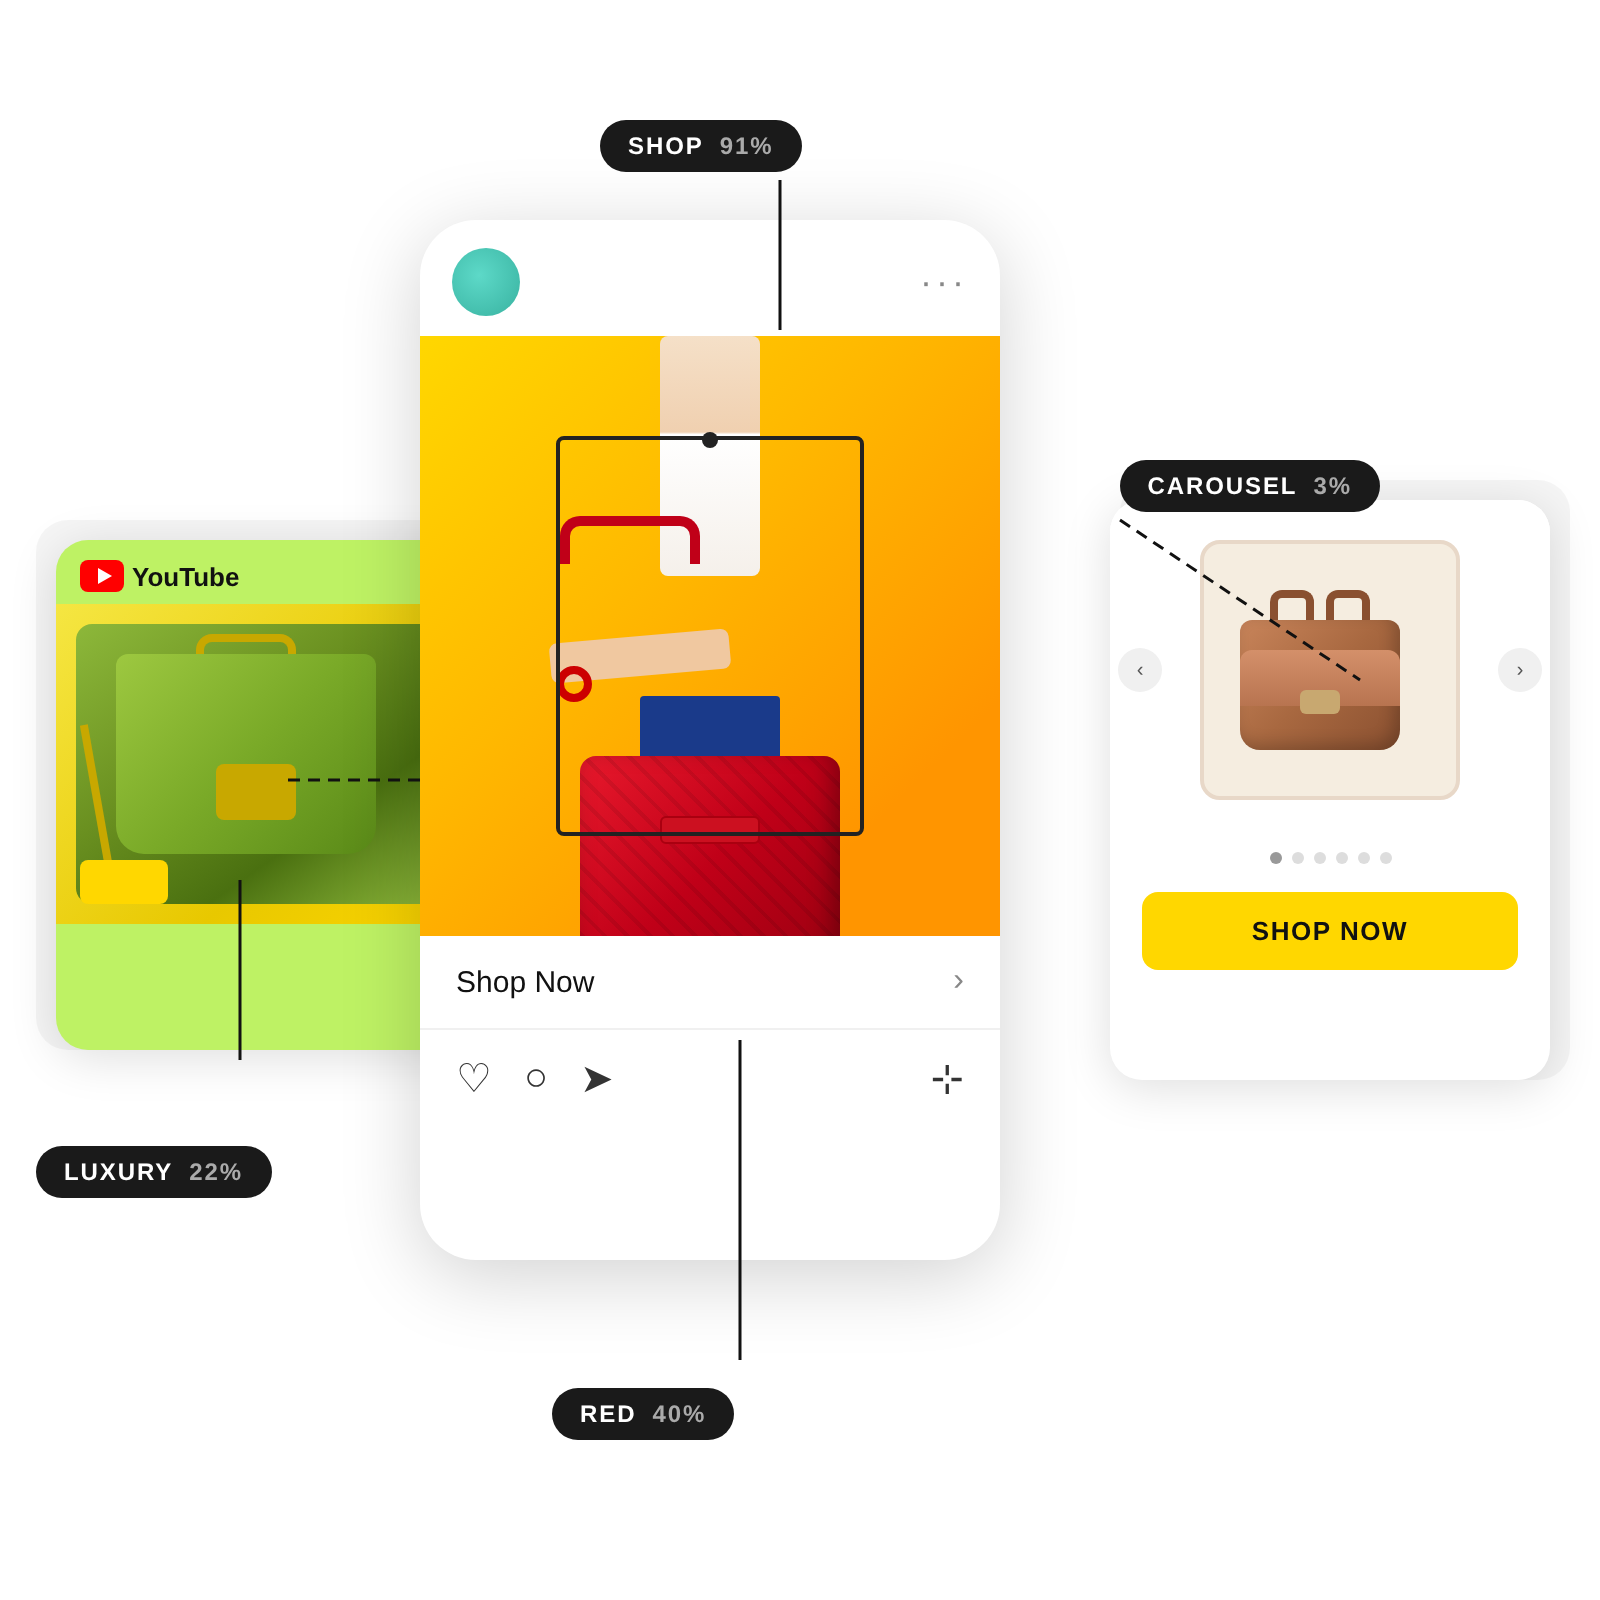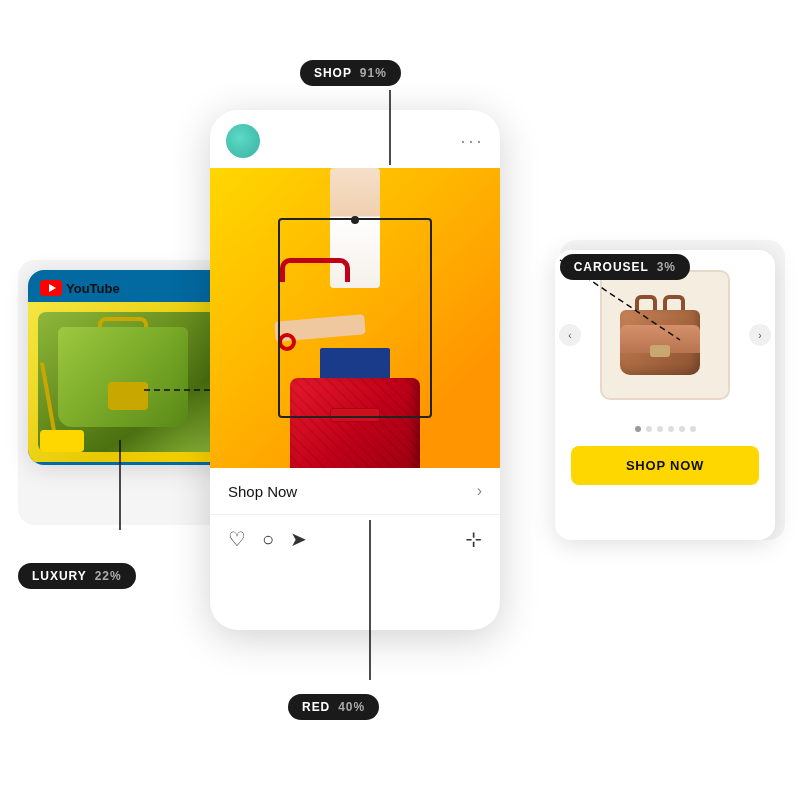--- a/index.html
+++ b/index.html
@@ -17,22 +17,22 @@
       width: 800px;
       height: 800px;
     }
 
     
     .youtube-card {
       position: absolute;
       left: 28px;
       top: 270px;
       width: 230px;
-      height: 195px;
-      background: #0369a1;
+      height: 255px;
+      background: #bef264;
       border-radius: 16px;
       box-shadow: 0 4px 24px rgba(0,0,0,0.13);
       overflow: hidden;
       z-index: 1;
     }
 
     .youtube-header {
       display: flex;
       align-items: center;
       padding: 10px 12px 6px;
@@ -156,39 +156,38 @@
       white-space: nowrap;
     }
 
     .badge-pct {
       color: #aaa;
       font-weight: 700;
     }
 
     .badge-luxury {
       left: 18px;
-      bottom: 211px;
+      bottom: 201px;
       text-align: center;
     }
 
     .badge-model {
       left: 300px;
       top: 60px;
     }
 
     .badge-red {
-      left: 288px;
+      left: 276px;
       bottom: 80px;
       align-items: flex-end;
     }
 
     .badge-carousel {
       right: 110px;
       top: 230px;
-      margin-top: 24px;
     }
 
     
     .phone-card {
       position: absolute;
       left: 210px;
       top: 110px;
       width: 290px;
       height: 520px;
       background: #fff;

